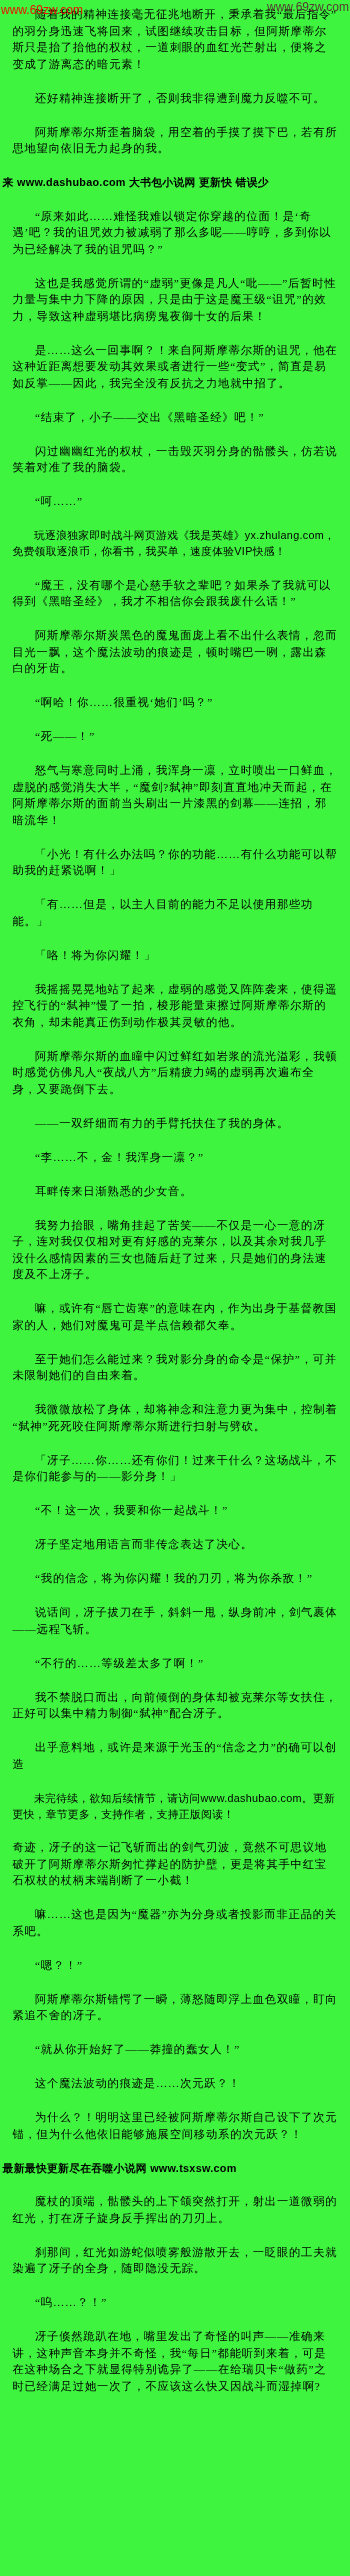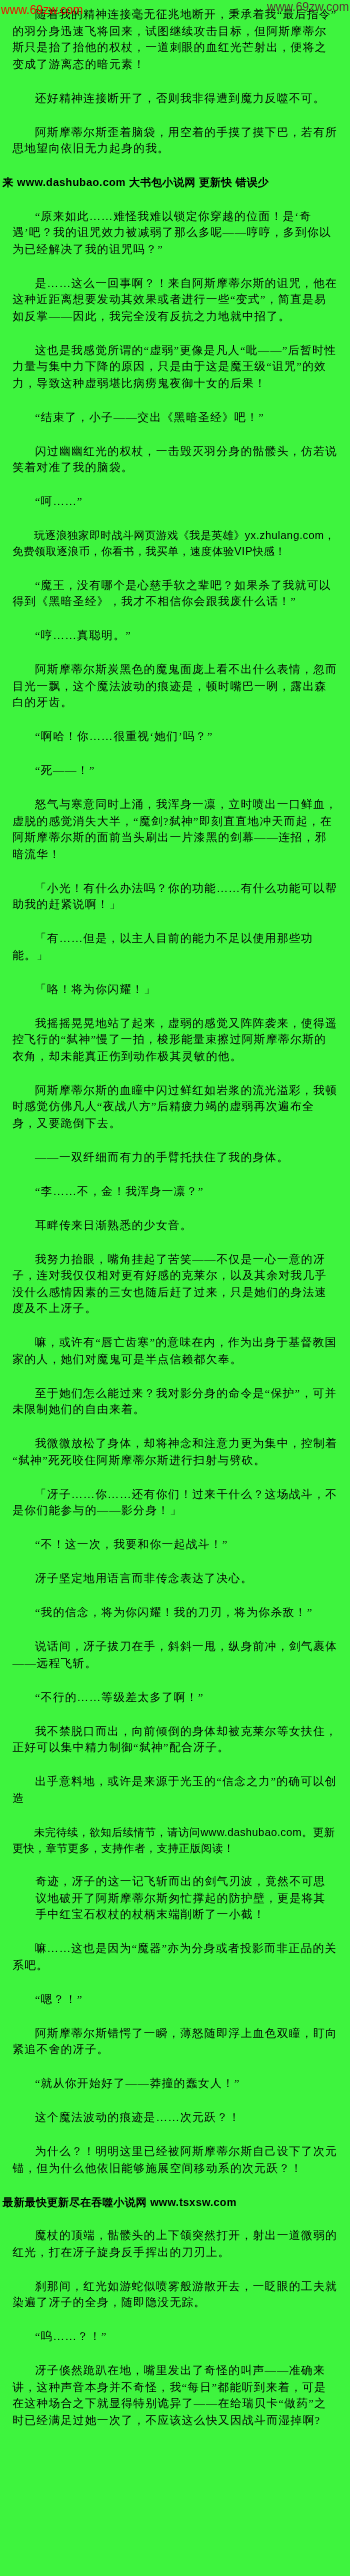--- a/index.html
+++ b/index.html
@@ -18,21 +18,21 @@
   .page > :first-child { margin-top: 6px; }
   .para, .ps, .divider {
     font-size: 11.3px;
     line-height: 16.5px;
     letter-spacing: 0.8px;
     margin: 17.5px 0;
     text-indent: 2em;
     white-space: pre-wrap;
     word-break: break-all;
   }
-  .para.noindent { text-indent: 0; margin-left: 23px; }
+  .para.noindent { text-indent: 0; }
   .ad {
     font-family: "Liberation Sans", sans-serif;
     font-size: 10.8px;
     line-height: 16px;
     letter-spacing: 0.3px;
     margin: 17.5px 0;
     text-indent: 2em;
     white-space: pre-wrap;
     word-break: break-all;
   }
@@ -53,28 +53,27 @@
 
 <span class="wm wm-tl">www.69zw.com</span>
 <span class="wm wm-tr">www.69zw.com</span>
 
 <main class="page">
     <div class="para">随着我的精神连接毫无征兆地断开，秉承着我“最后指令”的羽分身迅速飞将回来，试图继续攻击目标，但阿斯摩蒂尔斯只是抬了抬他的权杖，一道刺眼的血红光芒射出，便将之变成了游离态的暗元素！</div>
     <div class="para">还好精神连接断开了，否则我非得遭到魔力反噬不可。</div>
     <div class="para">阿斯摩蒂尔斯歪着脑袋，用空着的手摸了摸下巴，若有所思地望向依旧无力起身的我。</div>
     <div class="ad  edge bold">来 www.dashubao.com 大书包小说网 更新快 错误少</div>
     <div class="para">“原来如此……难怪我难以锁定你穿越的位面！是‘奇遇’吧？我的诅咒效力被减弱了那么多呢——哼哼，多到你以为已经解决了我的诅咒吗？”</div>
+    <div class="para">这也是我感觉所谓的“虚弱”更像是凡人“吡——”后暂时性力量与集中力下降的原因，只是由于这是魔王级“诅咒”的效力，导致这种虚弱堪比病痨鬼夜御十女的后果！</div>
     <div class="para">是……这么一回事啊？！来自阿斯摩蒂尔斯的诅咒，他在这种近距离想要发动其效果或者进行一些“变式”，简直是易如反掌——因此，我完全没有反抗之力地就中招了。</div>
-    <div class="para">这也是我感觉所谓的“虚弱”更像是凡人“吡——”后暂时性力量与集中力下降的原因，只是由于这是魔王级“诅咒”的效力，导致这种虚弱堪比病痨鬼夜御十女的后果！</div>
     <div class="para">“结束了，小子——交出《黑暗圣经》吧！”</div>
     <div class="para">闪过幽幽红光的权杖，一击毁灭羽分身的骷髅头，仿若说笑着对准了我的脑袋。</div>
     <div class="para">“呵……”</div>
     <div class="ad">玩逐浪独家即时战斗网页游戏《我是英雄》yx.zhulang.com，免费领取逐浪币，你看书，我买单，速度体验VIP快感！</div>
     <div class="para">“魔王，没有哪个是心慈手软之辈吧？如果杀了我就可以得到《黑暗圣经》，我才不相信你会跟我废什么话！”</div>
-    <div class="para">“哼……真聪明。”</div>
     <div class="para">阿斯摩蒂尔斯炭黑色的魔鬼面庞上看不出什么表情，忽而目光一飘，这个魔法波动的痕迹是，顿时嘴巴一咧，露出森白的牙齿。</div>
     <div class="para">“啊哈！你……很重视‘她们’吗？”</div>
     <div class="para">“死——！”</div>
     <div class="para">怒气与寒意同时上涌，我浑身一凛，立时喷出一口鲜血，虚脱的感觉消失大半，“魔剑?弑神”即刻直直地冲天而起，在阿斯摩蒂尔斯的面前当头刷出一片漆黑的剑幕——连招，邪暗流华！</div>
     <div class="para">「小光！有什么办法吗？你的功能……有什么功能可以帮助我的赶紧说啊！」</div>
     <div class="para">「有……但是，以主人目前的能力不足以使用那些功能。」</div>
     <div class="para">「咯！将为你闪耀！」</div>
     <div class="para">我摇摇晃晃地站了起来，虚弱的感觉又阵阵袭来，使得遥控飞行的“弑神”慢了一拍，梭形能量束擦过阿斯摩蒂尔斯的衣角，却未能真正伤到动作极其灵敏的他。</div>
     <div class="para">阿斯摩蒂尔斯的血瞳中闪过鲜红如岩浆的流光溢彩，我顿时感觉仿佛凡人“夜战八方”后精疲力竭的虚弱再次遍布全身，又要跪倒下去。</div>
     <div class="para">——一双纤细而有力的手臂托扶住了我的身体。</div>

